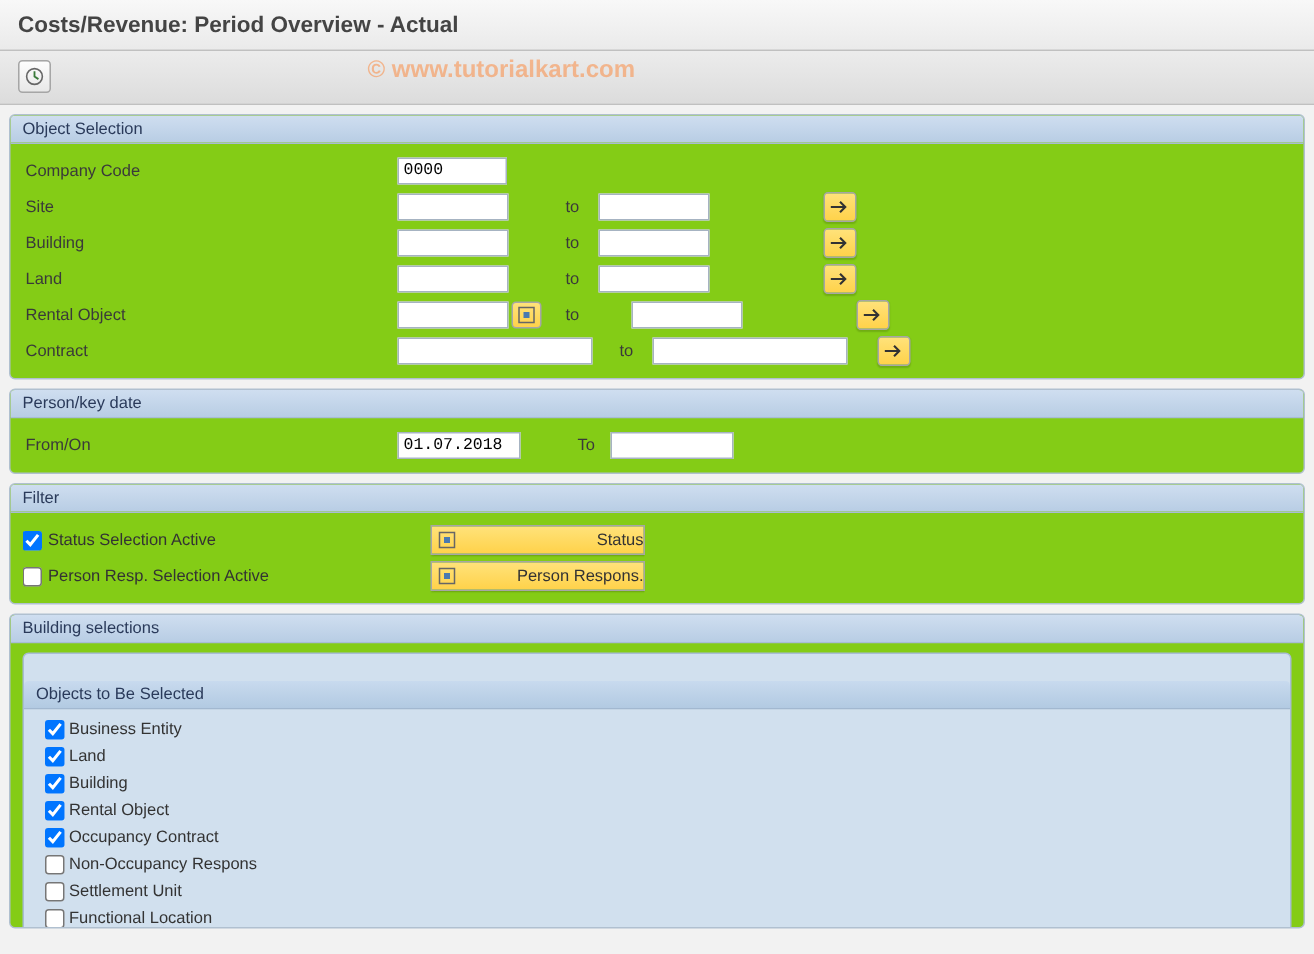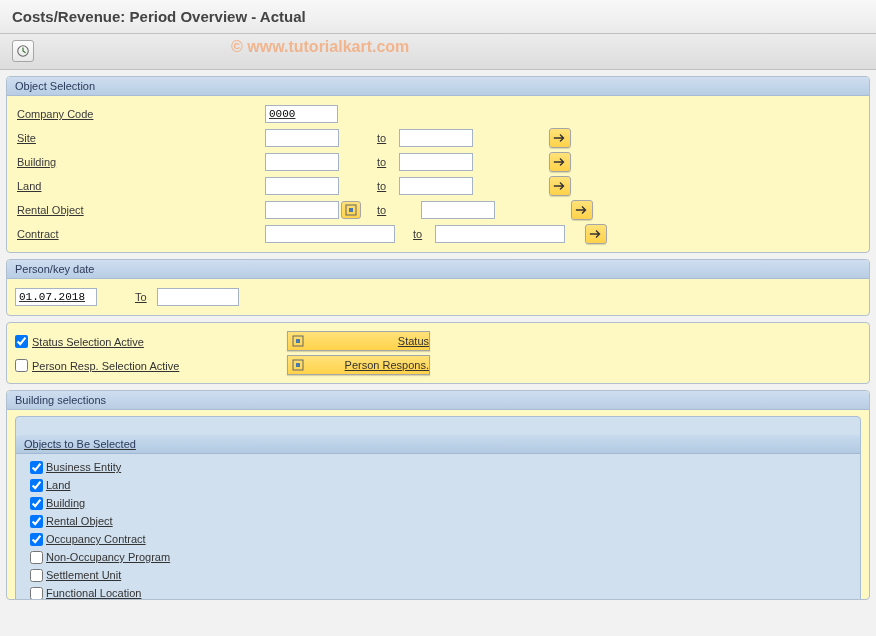--- a/index.html
+++ b/index.html
@@ -47,37 +47,36 @@
       top: 50%;
       left: 50%;
       transform: translate(-50%, -50%);
       width: 14px;
       height: 14px;
     }
     .main-area {
       padding: 6px;
     }
     .group-box {
-      background: #fef9c3;
+      background: #84cc16;
       border: 1px solid #b0c0d0;
       border-radius: 4px;
       margin-bottom: 6px;
       padding: 0;
     }
     .group-header {
       background: linear-gradient(to bottom, #cfdef0, #b8cde4);
       border-bottom: 1px solid #a8bcd4;
       border-radius: 3px 3px 0 0;
       padding: 3px 8px;
       font-size: 11px;
       color: #2a3a5a;
     }
     .group-body {
       padding: 6px 8px;
-      text-decoration: underline;
     }
     .form-row {
       display: flex;
       align-items: center;
       height: 24px;
       margin-bottom: 0;
     }
     .form-label {
       width: 250px;
       padding-left: 2px;
@@ -139,21 +138,21 @@
     }
     .help-btn svg { width: 12px; height: 12px; }
     .chk-row {
       display: flex;
       align-items: center;
       height: 24px;
     }
     .chk-label-wrap {
       width: 272px;
       display: flex;
-      align-items: flex-end;
+      align-items: center;
     }
     .chk-label-wrap input[type=checkbox] {
       margin-right: 4px;
     }
     .wide-yellow-btn {
       width: 143px;
       height: 20px;
       border: 1px solid #a6a6a6;
       border-radius: 0;
       background: linear-gradient(to bottom, #ffe27a, #ffd24a);
@@ -195,21 +194,21 @@
     .check-list-row {
       display: flex;
       align-items: center;
       height: 18px;
       padding-left: 6px;
     }
     .check-list-row input { margin-right: 3px; }
     .watermark {
       position: absolute;
       top: 38px;
-      left: 231px;
+      left: 245px;
       font-size: 16px;
       font-weight: bold;
       color: rgba(255, 120, 30, 0.45);
       pointer-events: none;
       z-index: 100;
       text-align: center;
     }
   </style>
 </head>
 <body>
@@ -316,28 +315,30 @@
         </span>
       </div>
 
     </div>
   </div>
 
   <div class="group-box">
     <div class="group-header">Person/key date</div>
     <div class="group-body">
       <div class="form-row">
+        <span class="form-label">From/On</span>
         <input class="form-input w-date" value="01.07.2018" style="">
         <span class="to-label">To</span>
         <input class="form-input w-date" style="">
       </div>
     </div>
   </div>
 
   <div class="group-box">
+    <div class="group-header">Filter</div>
     <div class="group-body">
 
       <div class="chk-row">
         <span class="chk-label-wrap">
           <input type="checkbox" checked="" style="">
           <span>Status Selection Active</span>
         </span>
         <span class="wide-yellow-btn">
           <svg class="ico-left" viewBox="0 0 12 12">
               <rect x="1" y="1" width="10" height="10" fill="none" stroke="#666" stroke-width="1"></rect>
@@ -387,21 +388,21 @@
           <div class="check-list-row">
             <input type="checkbox" checked="" style="">
             <span>Rental Object</span>
           </div>
           <div class="check-list-row">
             <input type="checkbox" checked="" style="">
             <span>Occupancy Contract</span>
           </div>
           <div class="check-list-row">
             <input type="checkbox" style="">
-            <span>Non-Occupancy Program</span>
+            <span>Non-Occupancy Respons</span>
           </div>
           <div class="check-list-row">
             <input type="checkbox" style="">
             <span>Settlement Unit</span>
           </div>
           <div class="check-list-row">
             <input type="checkbox" style="">
             <span>Functional Location</span>
           </div>
 

